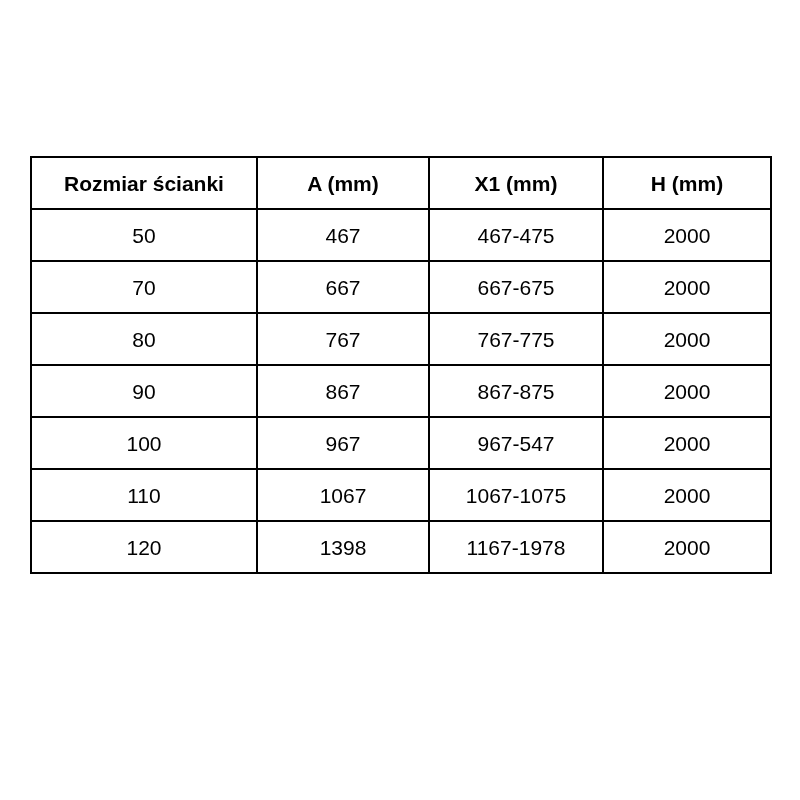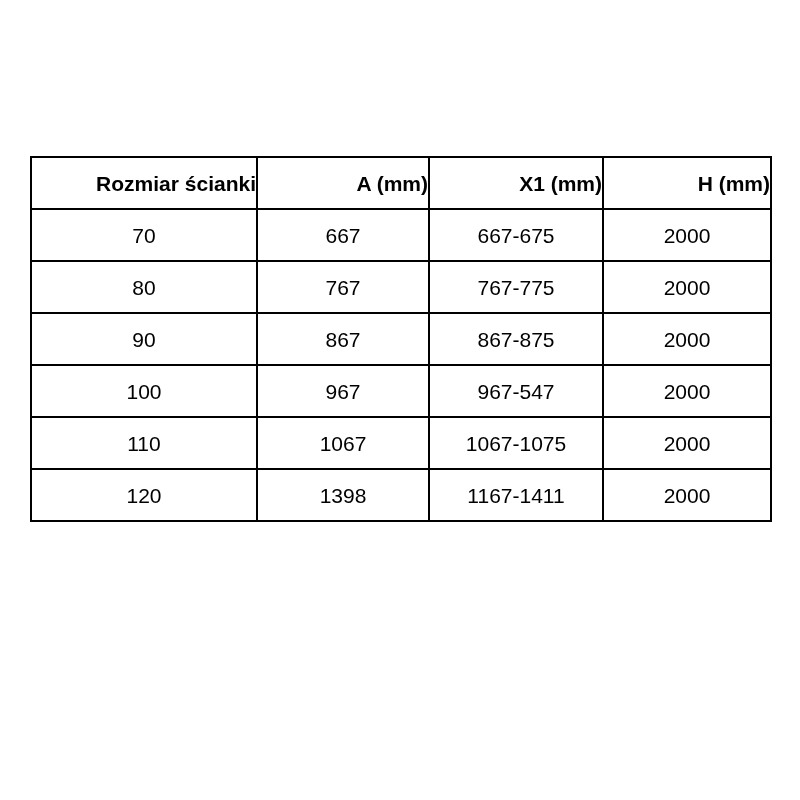--- a/index.html
+++ b/index.html
@@ -38,21 +38,20 @@
     height: 50px;
     padding: 0;
     font-size: 21px;
     line-height: 1;
     white-space: nowrap;
     overflow: hidden;
   }
   table.spec-table th {
     font-weight: bold;
     font-size: 21px;
-    text-align: right;
   }
 </style>
 </head>
 <body>
 
 <div class="page">
   <table class="spec-table">
     <colgroup>
       <col class="c1">
         <col class="c2">
@@ -61,20 +60,26 @@
     </colgroup>
     <thead>
       <tr>
         <th>Rozmiar ścianki</th>
         <th>A (mm)</th>
         <th>X1 (mm)</th>
         <th>H (mm)</th>
       </tr>
     </thead>
     <tbody>
+      <tr>
+        <td>50</td>
+        <td>467</td>
+        <td>467-475</td>
+        <td>2000</td>
+      </tr>
       <tr>
         <td>70</td>
         <td>667</td>
         <td>667-675</td>
         <td>2000</td>
       </tr>
       <tr>
         <td>80</td>
         <td>767</td>
         <td>767-775</td>
@@ -94,18 +99,18 @@
       </tr>
       <tr>
         <td>110</td>
         <td>1067</td>
         <td>1067-1075</td>
         <td>2000</td>
       </tr>
       <tr>
         <td>120</td>
         <td>1398</td>
-        <td>1167-1411</td>
+        <td>1167-1978</td>
         <td>2000</td>
       </tr>
     </tbody>
   </table>
 </div>
 
 </body></html>

